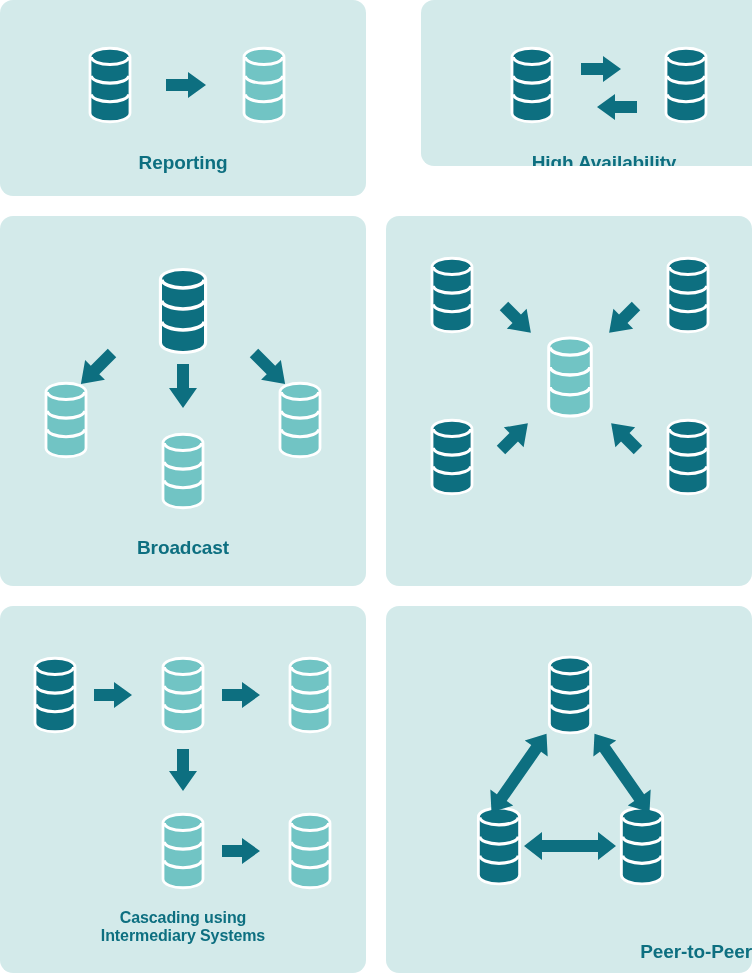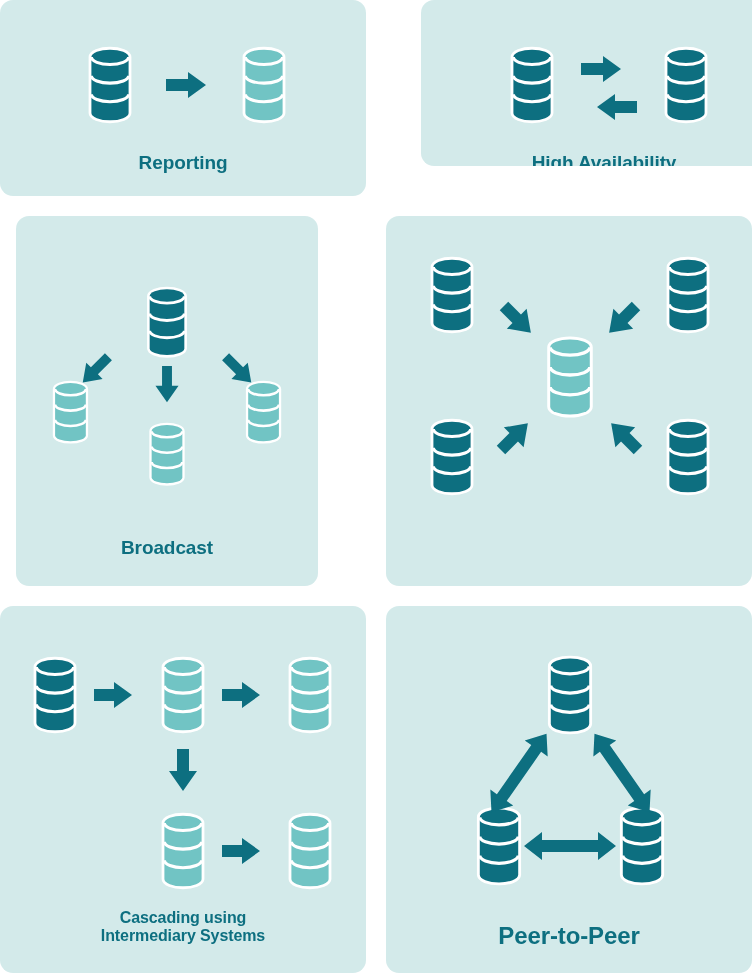--- a/index.html
+++ b/index.html
@@ -45,38 +45,38 @@
     color: #0d6f80;
     font-weight: bold;
     font-family: "Liberation Sans", sans-serif;
     letter-spacing: -0.1px;
     line-height: 1.10;
     white-space: pre-line;
   }
   
   #panel-reporting   { left: 0px;   top: 0px;   width: 366px; height: 196px; }
   #panel-ha          { left: 386px; top: 0px;   width: 366px; height: 166px; margin-left: 35px; }
-  #panel-broadcast   { left: 16px;   top: 216px; width: 302px; height: 370px; }
+  #panel-broadcast   { left: 0px;   top: 216px; width: 366px; height: 370px; }
   #panel-central     { left: 386px; top: 216px; width: 366px; height: 370px; }
   #panel-cascading   { left: 0px;   top: 606px; width: 366px; height: 367px; }
   #panel-p2p         { left: 386px; top: 606px; width: 366px; height: 367px; }
 
   #panel-reporting .panel-stage { height: 150px; }
   #panel-ha .panel-stage        { height: 150px; }
   #panel-broadcast .panel-stage { height: 318px; }
   #panel-central .panel-stage   { height: 310px; }
   #panel-cascading .panel-stage { height: 300px; }
   #panel-p2p .panel-stage       { height: 310px; }
 
   #panel-reporting .panel-label { top: 153px; font-size: 19px; }
   #panel-ha .panel-label        { top: 153px; font-size: 19px; }
   #panel-broadcast .panel-label { top: 322px; font-size: 19px; }
   #panel-central .panel-label   { top: 315px; font-size: 19px; }
   #panel-cascading .panel-label { top: 303px; font-size: 16px; }
-  #panel-p2p .panel-label       { top: 317px; font-size: 24px; }
+  #panel-p2p .panel-label       { top: 336px; font-size: 19px; text-align: right; }
 </style>
 </head>
 <body>
 
 <div id="grid">
 
   <div class="panel" id="panel-reporting">
     <div class="panel-stage">
       <svg viewBox="0 0 366 150" preserveAspectRatio="xMidYMid meet">
         <defs>

